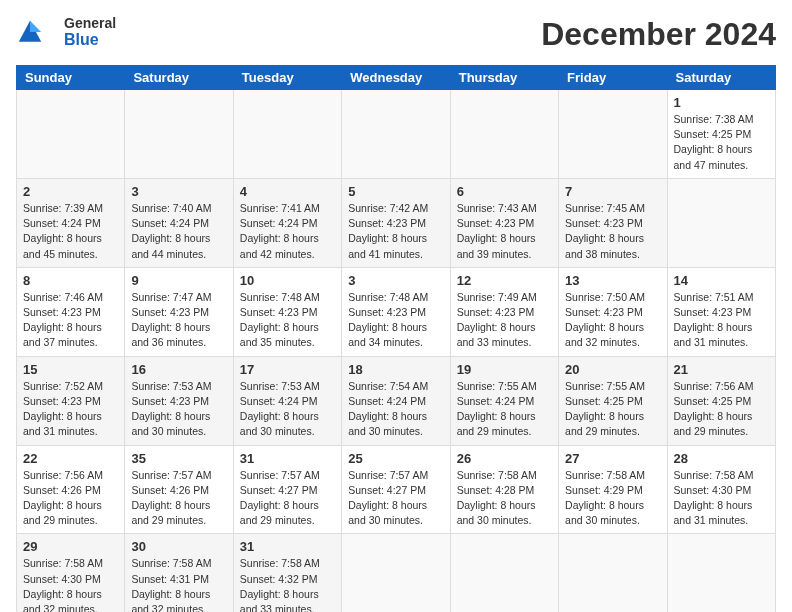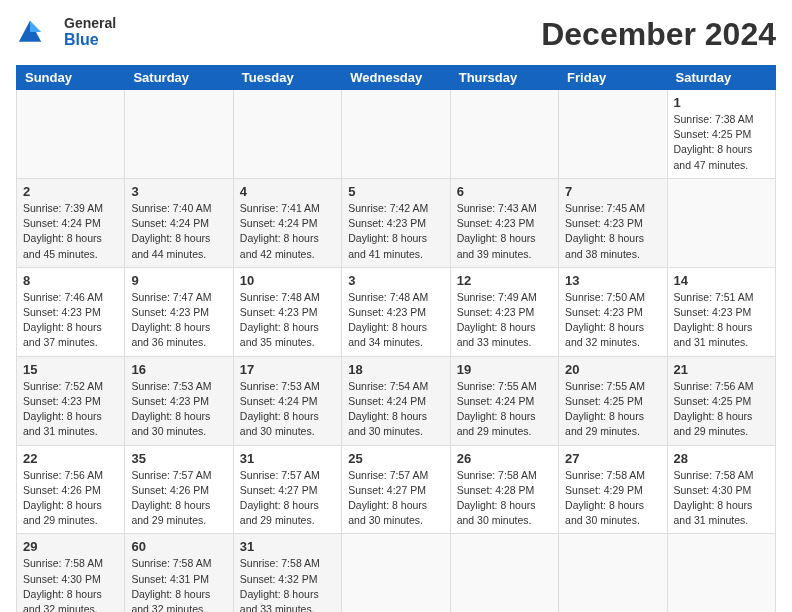--- a/index.html
+++ b/index.html
@@ -251,21 +251,21 @@
           <span class="day-number">28</span>
           <div class="day-info">Sunrise: 7:58 AM<br>Sunset: 4:30 PM<br>Daylight: 8 hours and 31 minutes.</div>
         </td>
       </tr>
       <tr>
         <td>
           <span class="day-number">29</span>
           <div class="day-info">Sunrise: 7:58 AM<br>Sunset: 4:30 PM<br>Daylight: 8 hours and 32 minutes.</div>
         </td>
         <td>
-          <span class="day-number">60</span>
+          <span class="day-number">30</span>
           <div class="day-info">Sunrise: 7:58 AM<br>Sunset: 4:31 PM<br>Daylight: 8 hours and 32 minutes.</div>
         </td>
         <td>
           <span class="day-number">31</span>
           <div class="day-info">Sunrise: 7:58 AM<br>Sunset: 4:32 PM<br>Daylight: 8 hours and 33 minutes.</div>
         </td>
         <td class="empty-cell"></td>
         <td class="empty-cell"></td>
         <td class="empty-cell"></td>
         <td class="empty-cell"></td>

